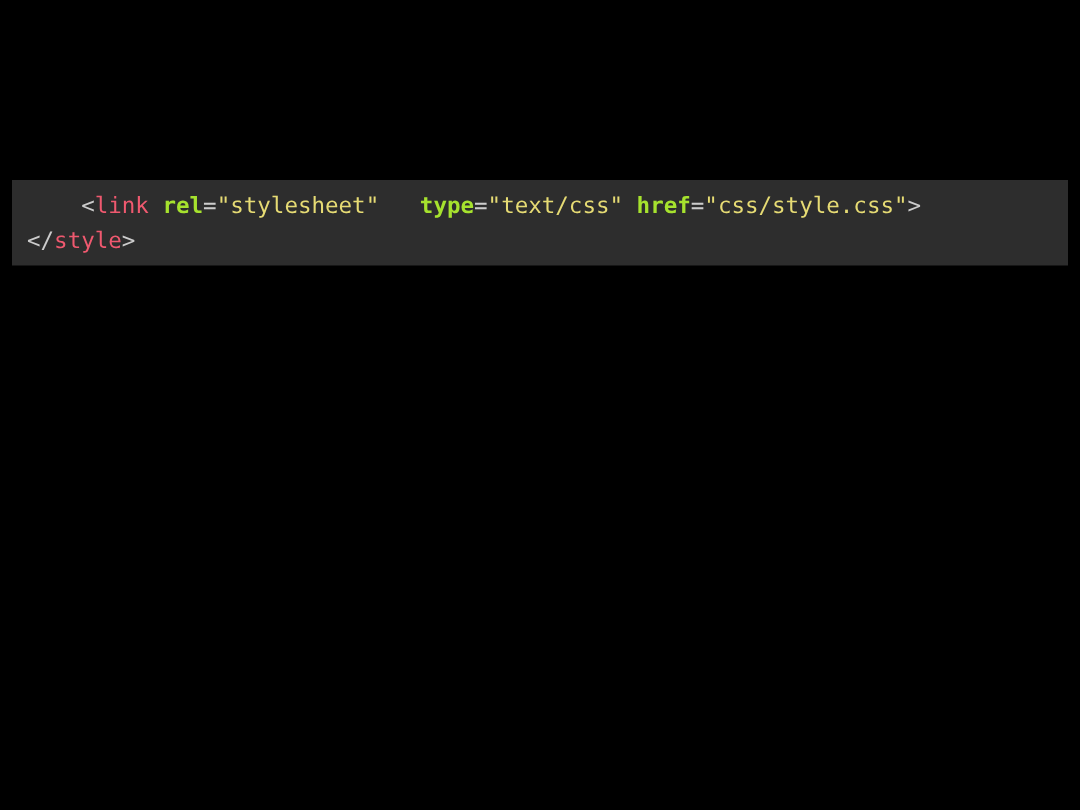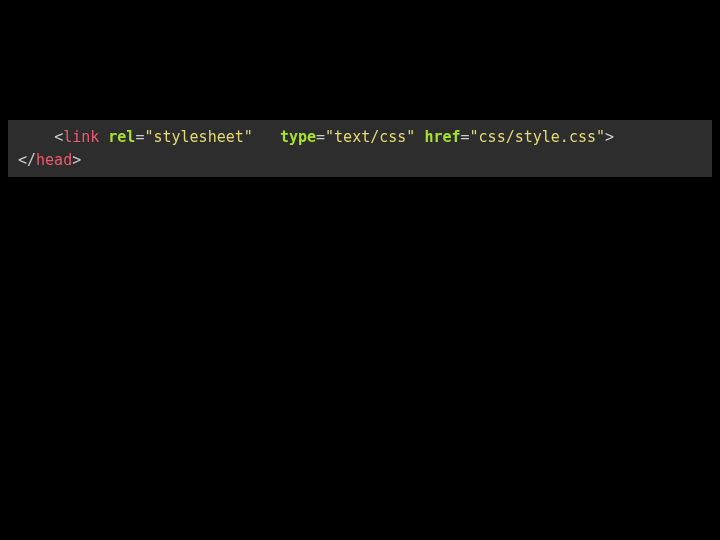--- a/index.html
+++ b/index.html
@@ -42,14 +42,14 @@
     }
     .equals {
       color: #cccccc;
     }
   </style>
 </head>
 <body>
 
 <div class="code-block">
   <div class="code-line"><span class="tag-bracket">    </span><span class="tag-bracket">&lt;</span><span class="tag-name">link</span><span> </span><span class="attr-name">rel</span><span class="equals">=</span><span class="attr-value">"stylesheet"</span><span>   </span><span class="attr-name">type</span><span class="equals">=</span><span class="attr-value">"text/css"</span><span> </span><span class="attr-name">href</span><span class="equals">=</span><span class="attr-value">"css/style.css"</span><span class="tag-bracket">&gt;</span></div>
-  <div class="code-line"><span class="tag-bracket">&lt;/</span><span class="tag-name">head</span><span class="tag-bracket">&gt;</span></div>
+  <div class="code-line"><span class="tag-bracket">&lt;/</span><span class="tag-name">style</span><span class="tag-bracket">&gt;</span></div>
 </div>
 
 </body></html>

